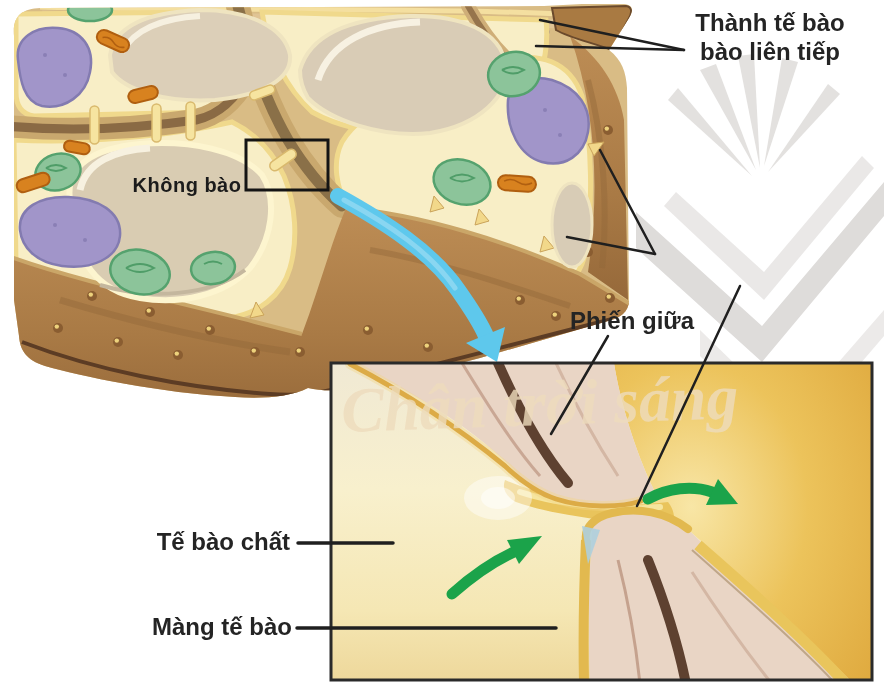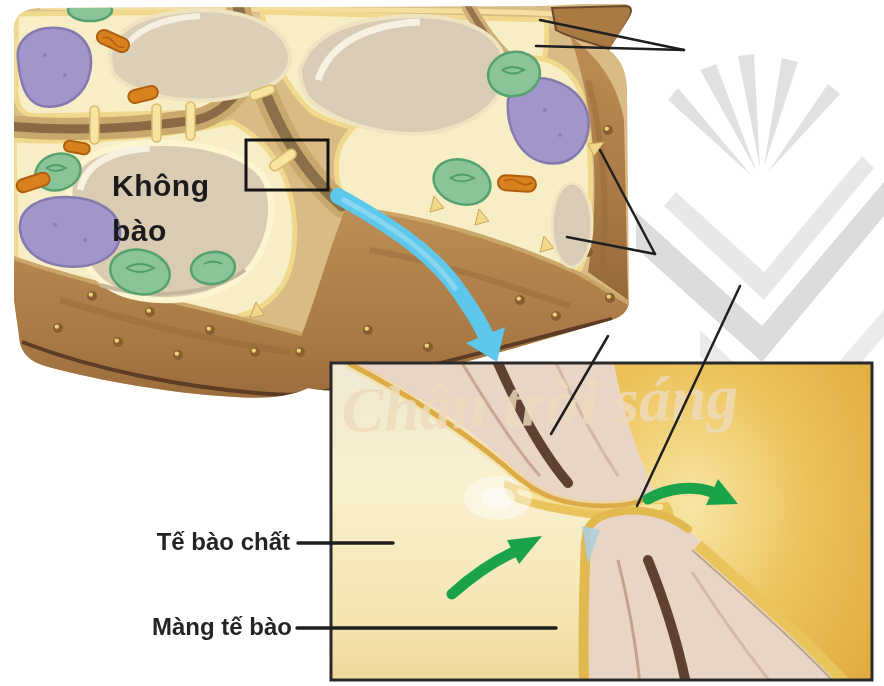--- a/index.html
+++ b/index.html
@@ -6,22 +6,22 @@
   #canvas{position:relative;width:884px;height:686px;background:#ffffff;overflow:hidden;
           font-family:"Liberation Sans",sans-serif;}
   #art{position:absolute;left:0;top:0;}
   .lbl{position:absolute;color:#242424;font-weight:700;font-size:24px;line-height:29px;}
   .lbl .ln{display:block;}
   #lbl-cell-wall{left:688px;top:8px;width:164px;text-align:center;}
   #lbl-plasmodesmata{left:663px;top:242px;}
   #lbl-middle-lamella{left:558px;top:306px;width:148px;text-align:center;}
   #lbl-cytoplasm{left:148px;top:527px;width:142px;text-align:right;}
   #lbl-membrane{left:148px;top:612px;width:144px;text-align:right;}
-  #lbl-vacuole{left:112px;top:163px;width:150px;text-align:left;
-               font-size:30px;line-height:45px;font-weight:800;color:#1b1b1b;letter-spacing:.5px;}
+  #lbl-vacuole{left:112px;top:163px;width:150px;text-align:center;
+               font-size:20px;line-height:45px;font-weight:800;color:#1b1b1b;letter-spacing:.5px;}
 </style>
 </head>
 <body>
 
 <div id="canvas">
 
 <svg id="art" width="884" height="686" viewBox="0 0 884 686">
   <defs>
     <clipPath id="illuClip">
       <path d="M 14,36 C 12,14 24,8 44,8 L 544,6 L 582,4 L 624,4 C 633,5 634,10 629,18 L 609,50
@@ -254,17 +254,20 @@
     <path d="M 655,254 L 600,150"></path>
     <path d="M 655,254 L 567,237"></path>
     <path d="M 740,286 L 637,506"></path>
     <path d="M 608,336 L 551,434"></path>
     <path d="M 298,543 L 393,543" stroke-width="3.5"></path>
     <path d="M 297,628 L 556,628" stroke-width="3.5"></path>
   </g>
 </svg>
 
   <div class="lbl" id="lbl-cell-wall">
+    <span class="ln">Thành tế bào</span>
+    <span class="ln">bào liên tiếp</span>
   </div>
+  <div class="lbl" id="lbl-middle-lamella">Phiến giữa</div>
   <div class="lbl" id="lbl-membrane">Màng tế bào</div>
   <div class="lbl" id="lbl-cytoplasm">Tế bào chất</div>
   <div class="lbl" id="lbl-vacuole">Không bào</div>
 </div>
 
 </body></html>

